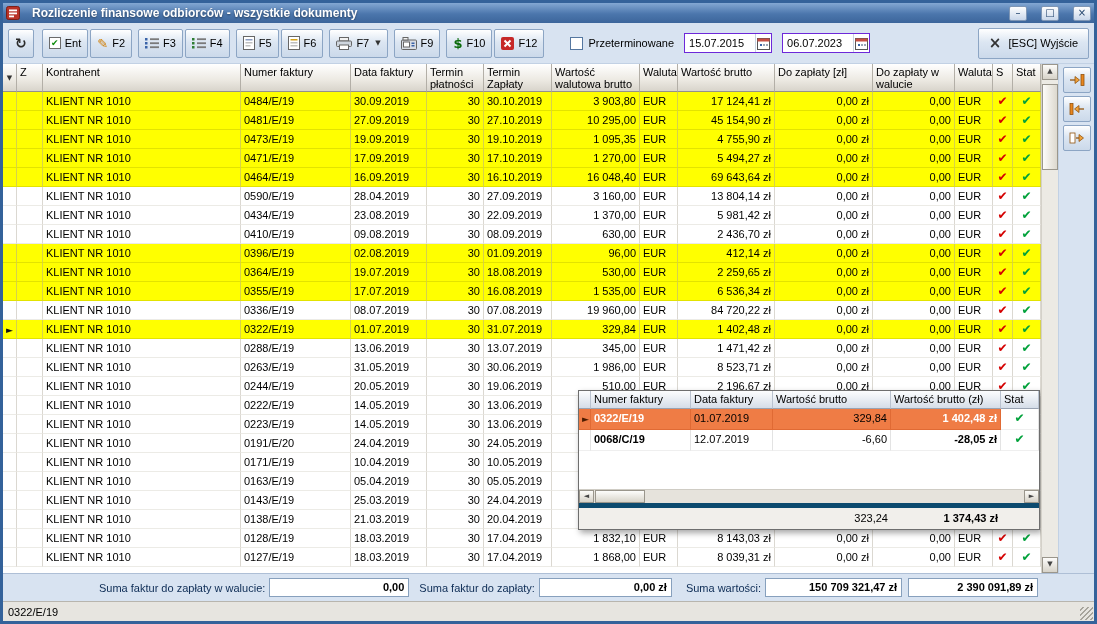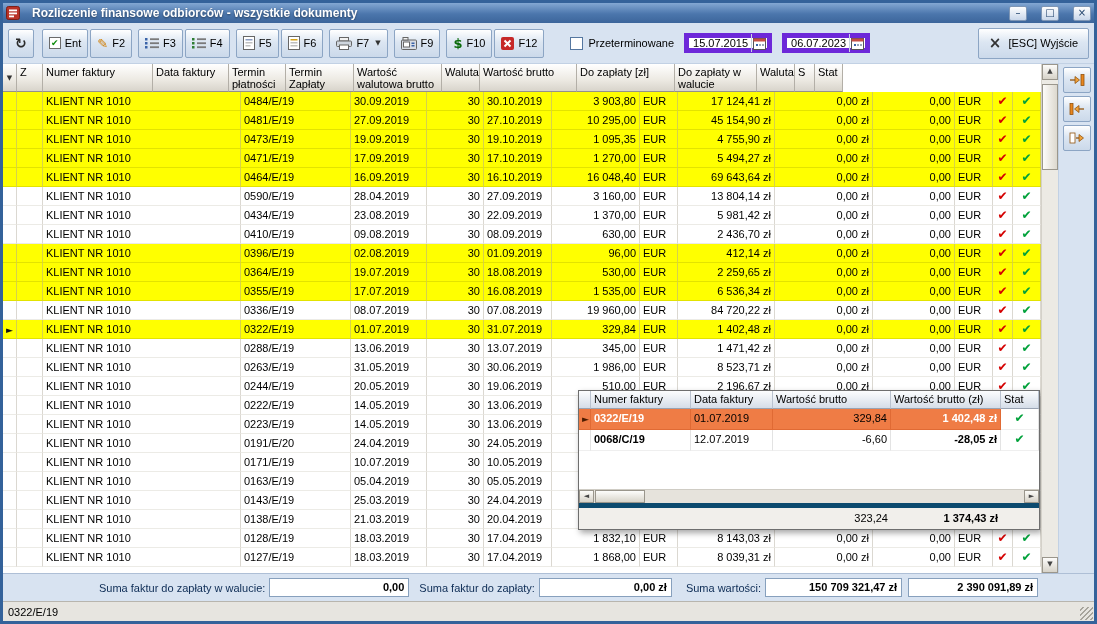--- a/index.html
+++ b/index.html
@@ -19,21 +19,21 @@
   .toolbar{flex:0 0 41px;display:flex;align-items:center;padding:0 5px;background:#d8e3f1;border-bottom:1px solid #c2d1e4}
   .tb{height:29px;border:1px solid #8ca5c4;border-radius:2px;background:linear-gradient(#ffffff,#dce6f2 45%,#cbd9ea);display:flex;align-items:center;justify-content:center;gap:4px;padding:0 6px;font-size:11px;color:#000}
   .ml2{margin-left:2px}.ml6{margin-left:6px}.ml8{margin-left:8px}
   .refresh-g{font-size:14px;font-weight:bold;color:#2b2b2b;line-height:14px}
   .cbico{width:12px;height:12px;border:1px solid #6b6b6b;background:#fff;display:flex;align-items:center;justify-content:center;font-size:9px;color:#0a8a0a;font-weight:bold}
   .pencil-g{font-size:13px;color:#d07c00;line-height:13px}
   .dollar-g{font-size:13px;font-weight:bold;color:#0a6b0a;line-height:13px}
   .dd-g{font-size:7px;color:#333;margin-left:2px}
   .chk{display:flex;align-items:center;gap:5px;margin-left:26px}
   .chk .box{width:13px;height:13px;border:1px solid #5577a0;background:#fff}
-  .datefield{display:flex;align-items:center;height:20px;border:5px solid #6d28d9;background:#fff;margin-left:10px;padding-left:4px;width:88px;justify-content:space-between}
+  .datefield{display:flex;align-items:center;height:20px;border:1px solid #6d28d9;background:#fff;margin-left:10px;padding-left:4px;width:88px;justify-content:space-between}
   .cal{width:16px;height:18px;display:flex;align-items:center;justify-content:center;border-left:1px solid #c8d4e2}
   .exitbtn{margin-left:auto;height:31px;padding:0 10px;display:flex;align-items:center;gap:7px;border:1px solid #8ca5c4;border-radius:2px;background:linear-gradient(#ffffff,#dce6f2 45%,#cbd9ea);font-size:11px}
   .exitbtn .x{font-size:15px;font-weight:bold;color:#333;line-height:14px}
 
   
   .main{flex:1;display:flex;overflow:hidden;background:#fff}
   .gridwrap{position:relative;flex:0 0 1038px;overflow:hidden;background:#fff}
 
   .ghead{display:flex;height:28px}
   .hc{flex:none;background:linear-gradient(#ffffff,#ece9e2 60%,#d8d4cb);border-right:1px solid #b3afa7;border-bottom:1px solid #94918a;padding:2px 3px;font-size:11px;line-height:12px;overflow:hidden;white-space:normal}
@@ -258,20 +258,21 @@
   </div>
 
   <div class="main">
     <div class="gridwrap">
 
       <div class="ghead">
         <div class="hc c0 corner">
             <span class="ddico ico">▼</span>
           </div>
         <div class="hc c1">Z</div>
+        <div class="hc c2">Kontrahent</div>
         <div class="hc c3">Numer faktury</div>
         <div class="hc c4">Data faktury</div>
         <div class="hc c5">Termin płatności</div>
         <div class="hc c6">Termin Zapłaty</div>
         <div class="hc c7">Wartość walutowa brutto</div>
         <div class="hc c8">Waluta</div>
         <div class="hc c9">Wartość brutto</div>
         <div class="hc c10">Do zapłaty [zł]</div>
         <div class="hc c11">Do zapłaty w walucie</div>
         <div class="hc c12">Waluta</div>
@@ -621,21 +622,21 @@
             <div class="cell c12"></div>
             <div class="cell c13 s-check ico"><span>✔</span></div>
             <div class="cell c14 stat-check ico"><span>✔</span></div>
           </div>
 
           <div class="grow">
             <div class="cell c0"><span class="mk ico">►</span></div>
             <div class="cell c1"></div>
             <div class="cell c2">KLIENT NR 1010</div>
             <div class="cell c3">0171/E/19</div>
-            <div class="cell c4">10.07.2019</div>
+            <div class="cell c4">10.04.2019</div>
             <div class="cell c5 num">30</div>
             <div class="cell c6">10.05.2019</div>
             <div class="cell c7 num"></div>
             <div class="cell c8"></div>
             <div class="cell c9 num"></div>
             <div class="cell c10 num"></div>
             <div class="cell c11 num"></div>
             <div class="cell c12"></div>
             <div class="cell c13 s-check ico"><span>✔</span></div>
             <div class="cell c14 stat-check ico"><span>✔</span></div>

